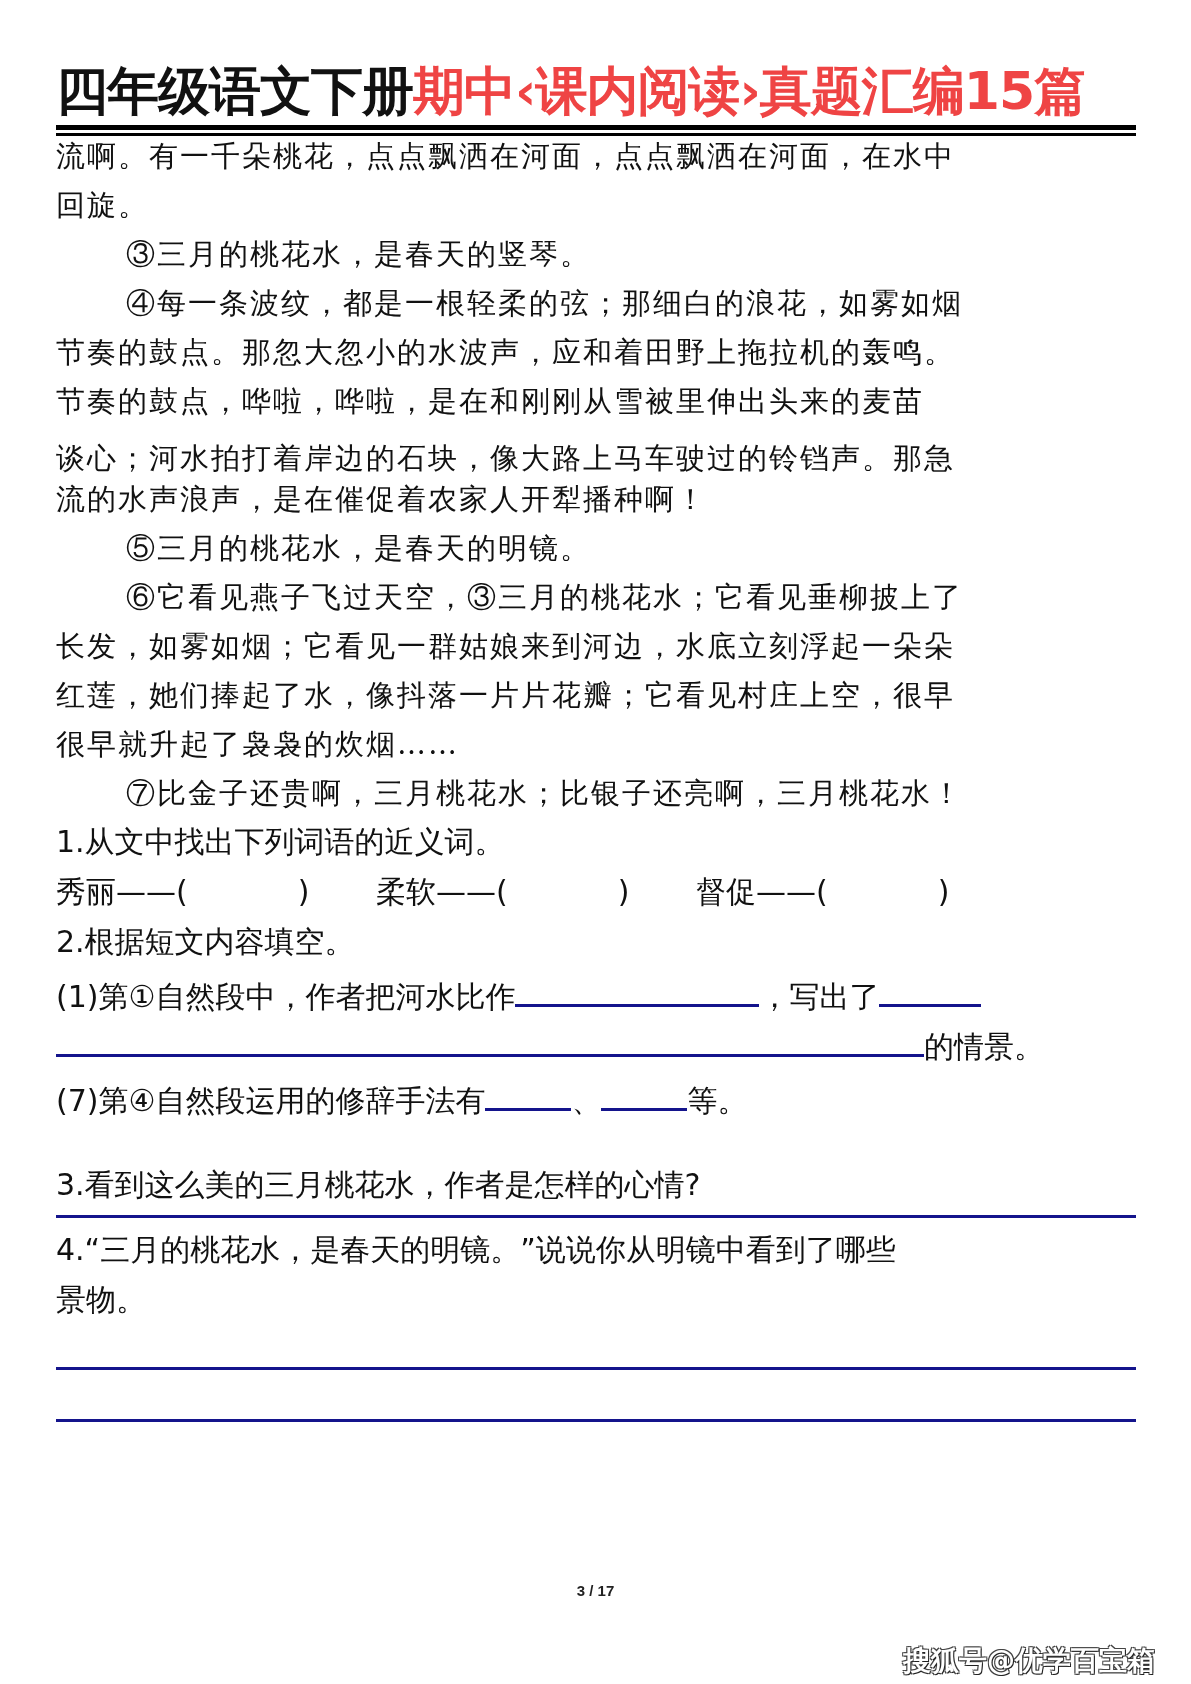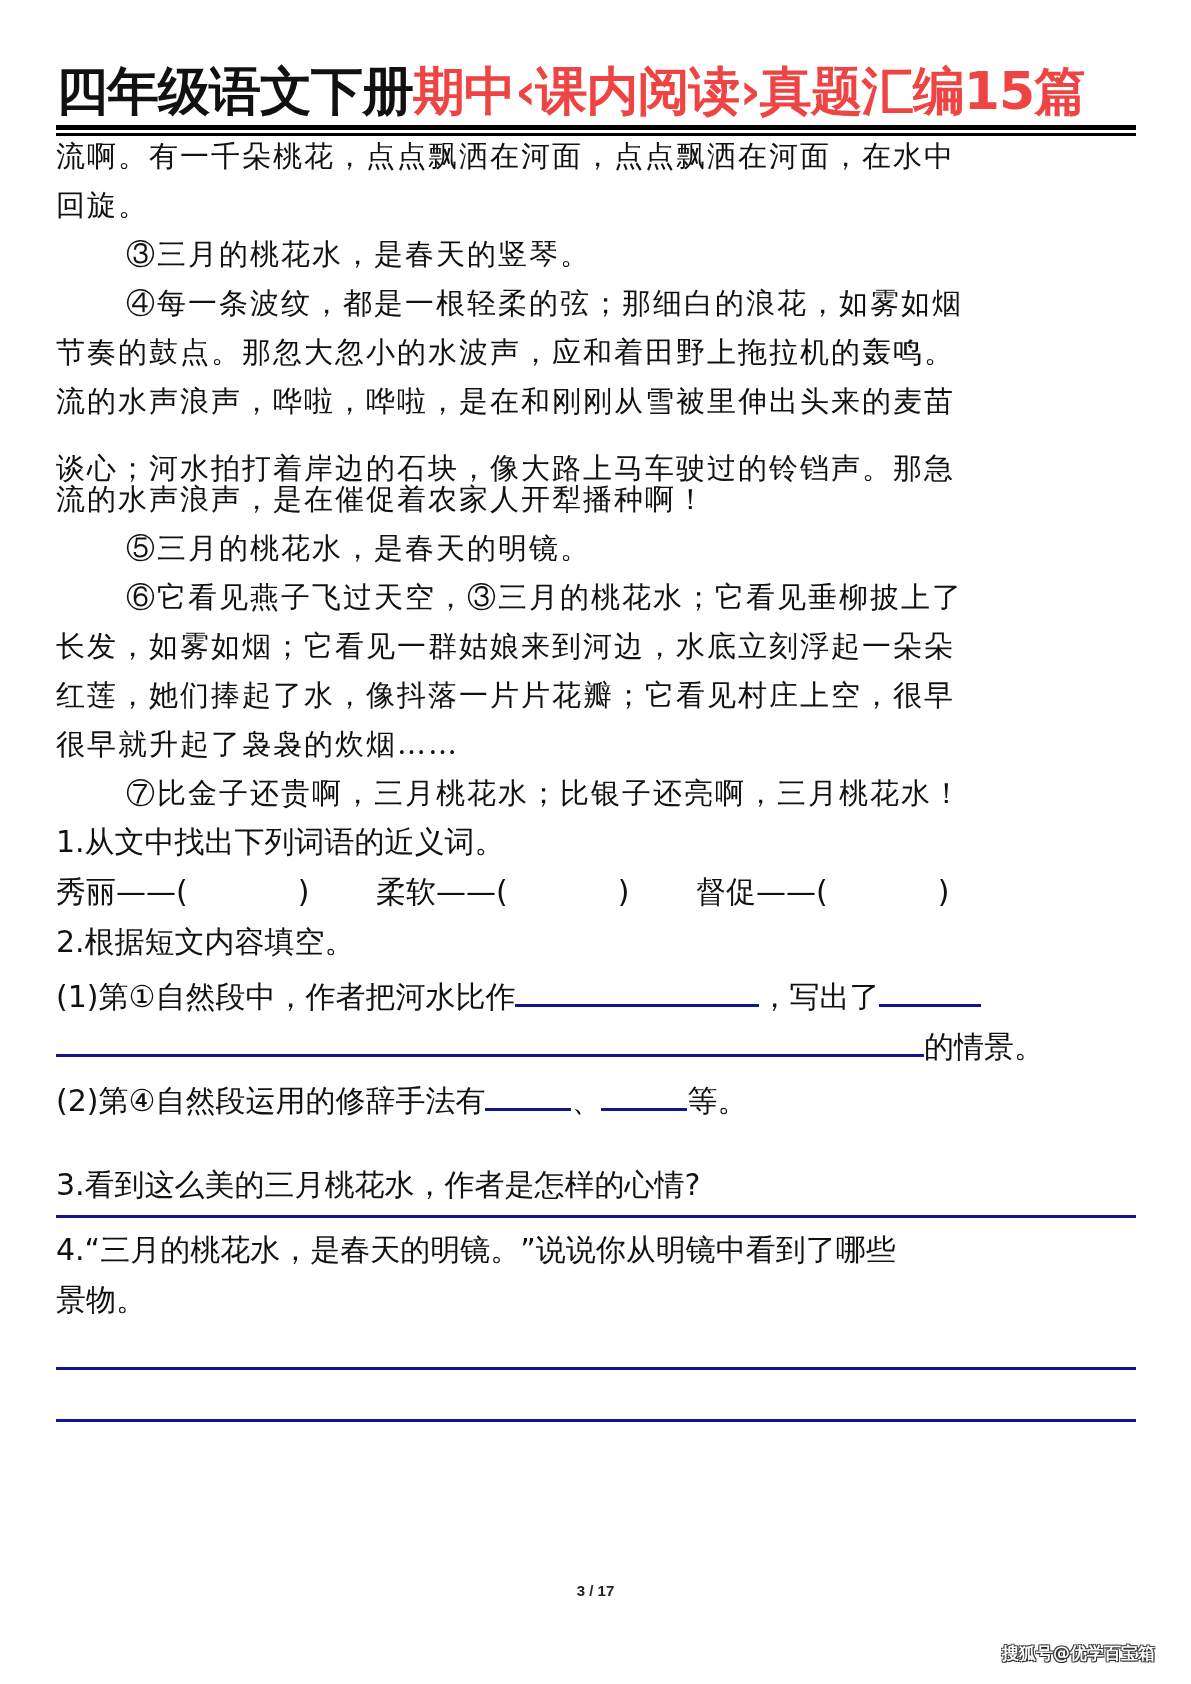--- a/index.html
+++ b/index.html
@@ -14,40 +14,40 @@
     .rule-thick { position: absolute; left: 56px; top: 125px; width: 1080px; height: 5px; background: #000; }
     .rule-thin  { position: absolute; left: 56px; top: 133px; width: 1080px; height: 3px; background: #000; }
     .line { position: absolute; left: 56px; font-size: 29px; line-height: 40px; white-space: nowrap; letter-spacing: 2px; }
     .indent { left: 126px; }
     .q { font-family: "DejaVu Sans", "Liberation Sans", sans-serif; font-size: 30px; letter-spacing: 0px; }
     .blank { display: inline-block; border-bottom: 3px solid #14148c; vertical-align: baseline; height: 30px; }
     .fullrule { position: absolute; left: 56px; width: 1080px; height: 3px; background: #14148c; }
     .pager { position: absolute; left: 0; width: 1191px; top: 1582px; text-align: center;
              font-family: "Liberation Sans", sans-serif; font-size: 15px; font-weight: bold; color: #222; }
     .watermark { position: absolute; right: 36px; top: 1642px; font-family: "DejaVu Sans", sans-serif;
-                 font-size: 17px; font-weight: bold; color: #ffffff;
+                 font-size: 28px; font-weight: bold; color: #ffffff;
                  text-shadow: 1px 1px 0 #222, -1px -1px 0 #444, 1px -1px 0 #444, -1px 1px 0 #444; }
     .syn { display: inline-block; }
   </style>
 </head>
 <body>
 
 <div class="header">
   <span class="black">四年级语文下册</span><span class="red">期中‹课内阅读›真题汇编15篇</span>
 </div>
 <div class="rule-thick"></div>
 <div class="rule-thin"></div>
 
 <div class="line" style="top:136px;">流啊。有一千朵桃花，点点飘洒在河面，点点飘洒在河面，在水中</div>
 <div class="line" style="top:185px;">回旋。</div>
 <div class="line indent" style="top:234px;">③三月的桃花水，是春天的竖琴。</div>
 <div class="line indent" style="top:283px;">④每一条波纹，都是一根轻柔的弦；那细白的浪花，如雾如烟</div>
 <div class="line" style="top:332px;">节奏的鼓点。那忽大忽小的水波声，应和着田野上拖拉机的轰鸣。</div>
-<div class="line" style="top:381px;">流的水声浪声，哗啦，哗啦，是在和刚刚从雪被里伸出头来的麦苗</div>
-<div class="line" style="top:448px;">谈心；河水拍打着岸边的石块，像大路上马车驶过的铃铛声。那急</div>
+<div class="line" style="top:381px;">节奏的鼓点，哗啦，哗啦，是在和刚刚从雪被里伸出头来的麦苗</div>
+<div class="line" style="top:438px;">谈心；河水拍打着岸边的石块，像大路上马车驶过的铃铛声。那急</div>
 <div class="line" style="top:479px;">流的水声浪声，是在催促着农家人开犁播种啊！</div>
 <div class="line indent" style="top:528px;">⑤三月的桃花水，是春天的明镜。</div>
 <div class="line indent" style="top:577px;">⑥它看见燕子飞过天空，③三月的桃花水；它看见垂柳披上了</div>
 <div class="line" style="top:626px;">长发，如雾如烟；它看见一群姑娘来到河边，水底立刻浮起一朵朵</div>
 <div class="line" style="top:675px;">红莲，她们捧起了水，像抖落一片片花瓣；它看见村庄上空，很早</div>
 <div class="line" style="top:724px;">很早就升起了袅袅的炊烟……</div>
 <div class="line indent" style="top:773px;">⑦比金子还贵啊，三月桃花水；比银子还亮啊，三月桃花水！</div>
 
 <div class="line q" style="top:822px;">1.从文中找出下列词语的近义词。</div>
 <div class="line q" style="top:872px; width:1080px;">
@@ -63,21 +63,21 @@
 </div>
 
 <div class="line q" style="top:922px;">2.根据短文内容填空。</div>
 <div class="line q" style="top:974px;">
   <span>(1)第①自然段中，作者把河水比作</span><span class="blank" style="width:244px;"></span><span>，写出了</span><span class="blank" style="width:102px;"></span>
 </div>
 <div class="line q" style="top:1024px; width:1080px;">
   <span class="blank" style="width:868px;"></span><span>的情景。</span>
 </div>
 <div class="line q" style="top:1078px;">
-  <span>(2)第④自然段运用的修辞手法有</span><span class="blank" style="width:86px;"></span><span>、</span><span class="blank" style="width:86px;"></span><span>等。</span>
+  <span>(7)第④自然段运用的修辞手法有</span><span class="blank" style="width:86px;"></span><span>、</span><span class="blank" style="width:86px;"></span><span>等。</span>
 </div>
 
 <div class="line q" style="top:1128px;margin-top:37px;">3.看到这么美的三月桃花水，作者是怎样的心情?</div>
 <div class="fullrule" style="top:1215px;"></div>
 
 <div class="line q" style="top:1230px;">4.“三月的桃花水，是春天的明镜。”说说你从明镜中看到了哪些</div>
 <div class="line q" style="top:1280px;">景物。</div>
 <div class="fullrule" style="top:1367px;"></div>
 <div class="fullrule" style="top:1419px;"></div>
 

